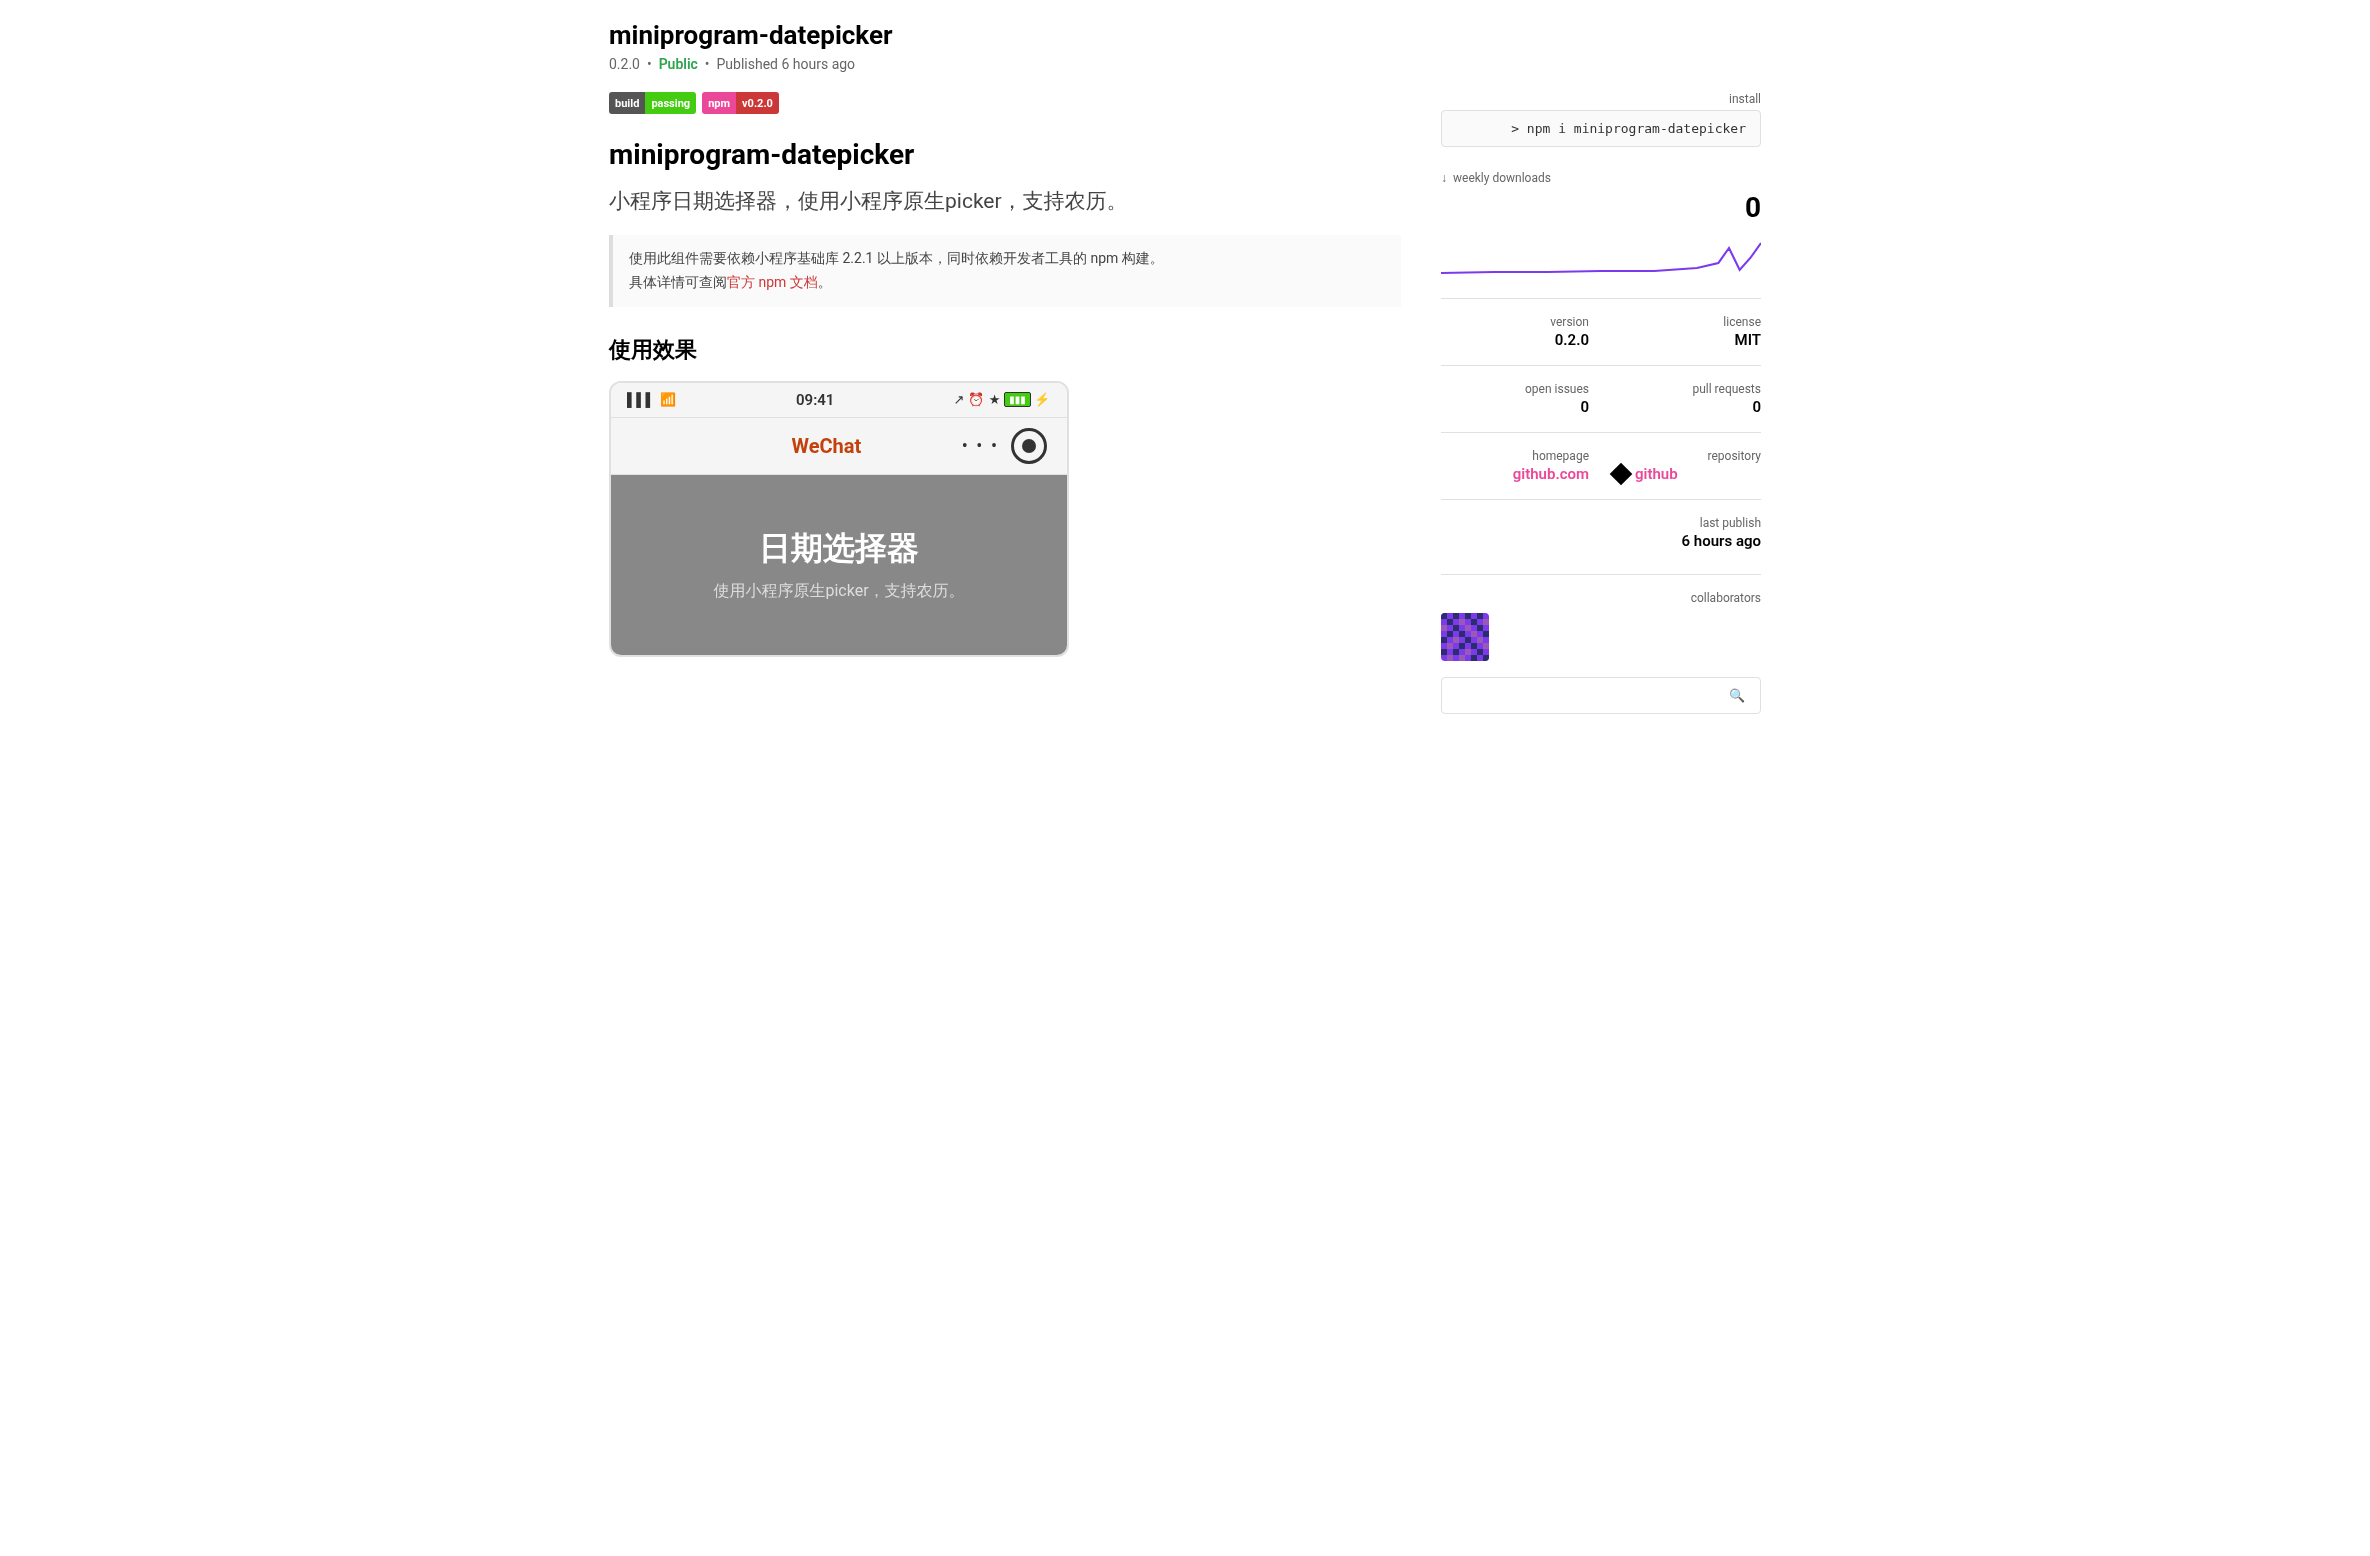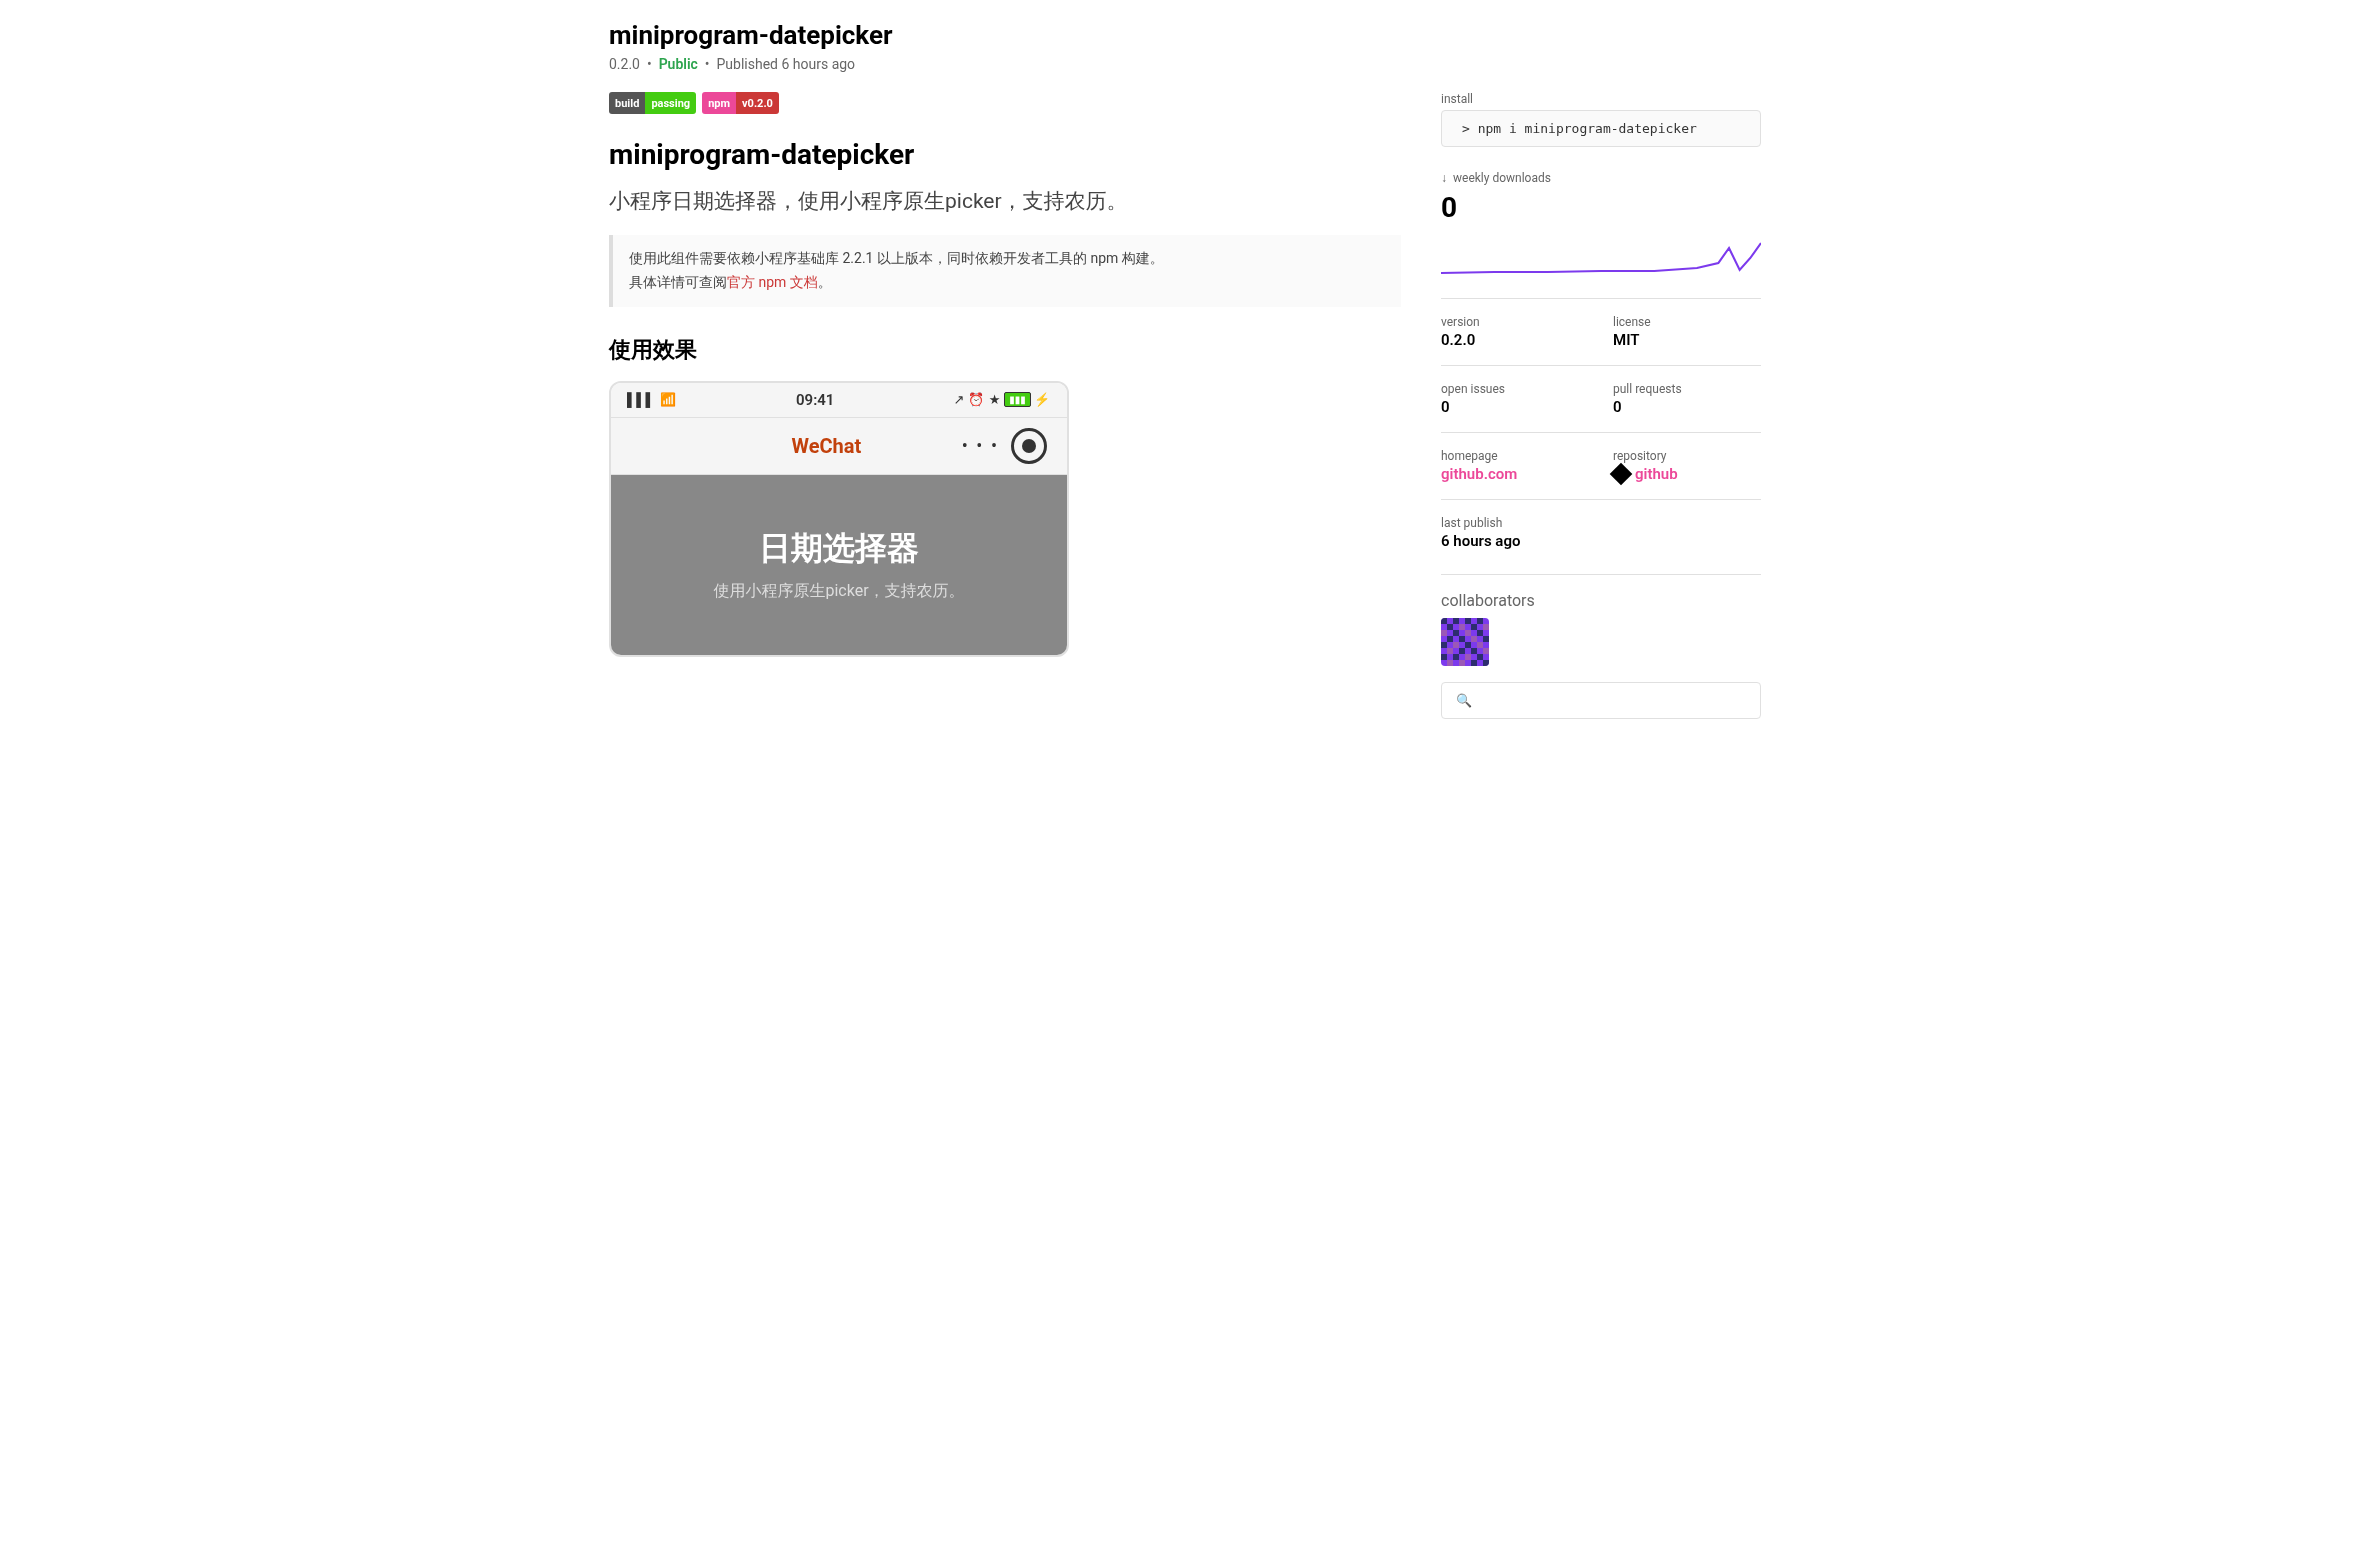--- a/index.html
+++ b/index.html
@@ -61,20 +61,21 @@
       display: flex;
       gap: 40px;
     }
     .main-content {
       flex: 1;
       min-width: 0;
     }
     .sidebar {
       width: 320px;
       flex-shrink: 0;
+      text-align: right;
     }
     
     .badge-row {
       display: flex;
       gap: 6px;
       margin-bottom: 24px;
       align-items: center;
     }
     .badge {
       display: inline-flex;
@@ -330,21 +331,21 @@
       height: 16px;
       background: #000;
       transform: rotate(45deg);
       display: inline-block;
       flex-shrink: 0;
     }
     .collaborators-section {
       margin-top: 8px;
     }
     .collab-label {
-      font-size: 16px;
+      font-size: 12px;
       color: #666;
       margin-bottom: 8px;
     }
     .collab-avatar {
       width: 48px;
       height: 48px;
       border-radius: 4px;
       overflow: hidden;
     }
     .search-box-bottom {

